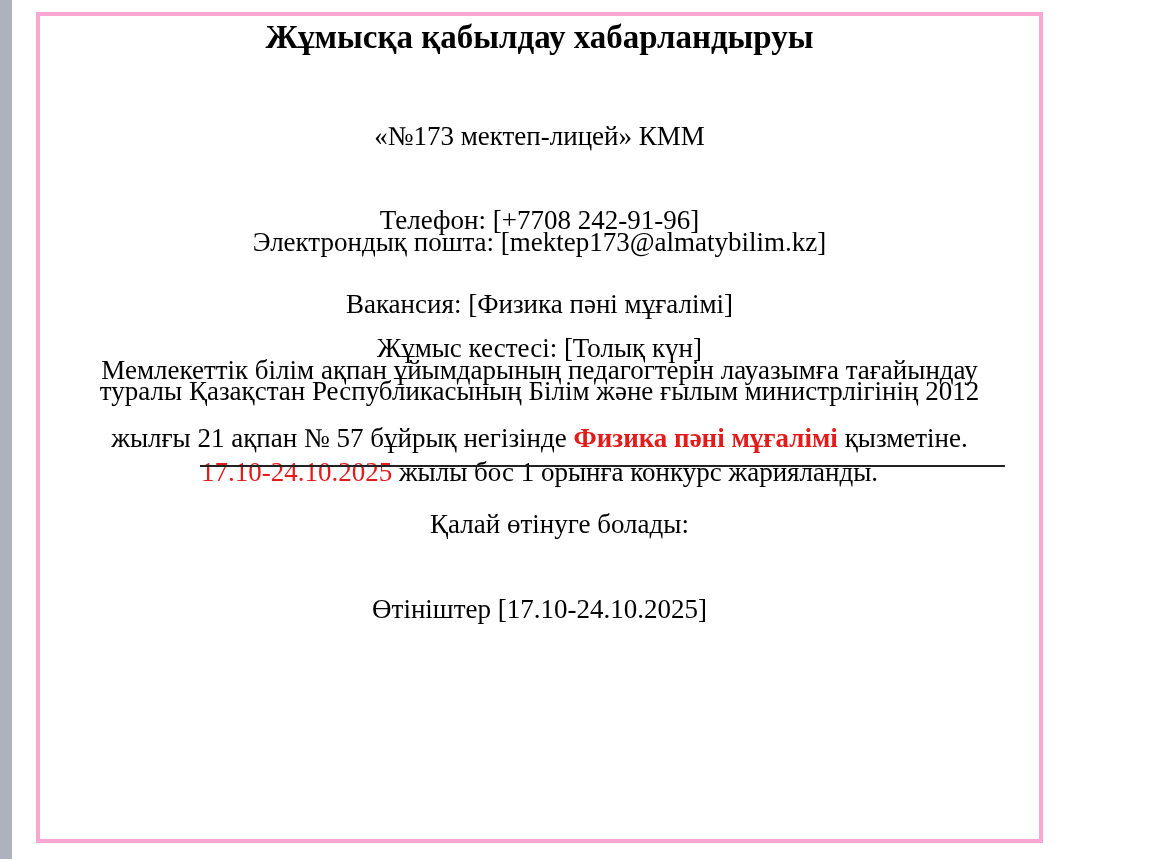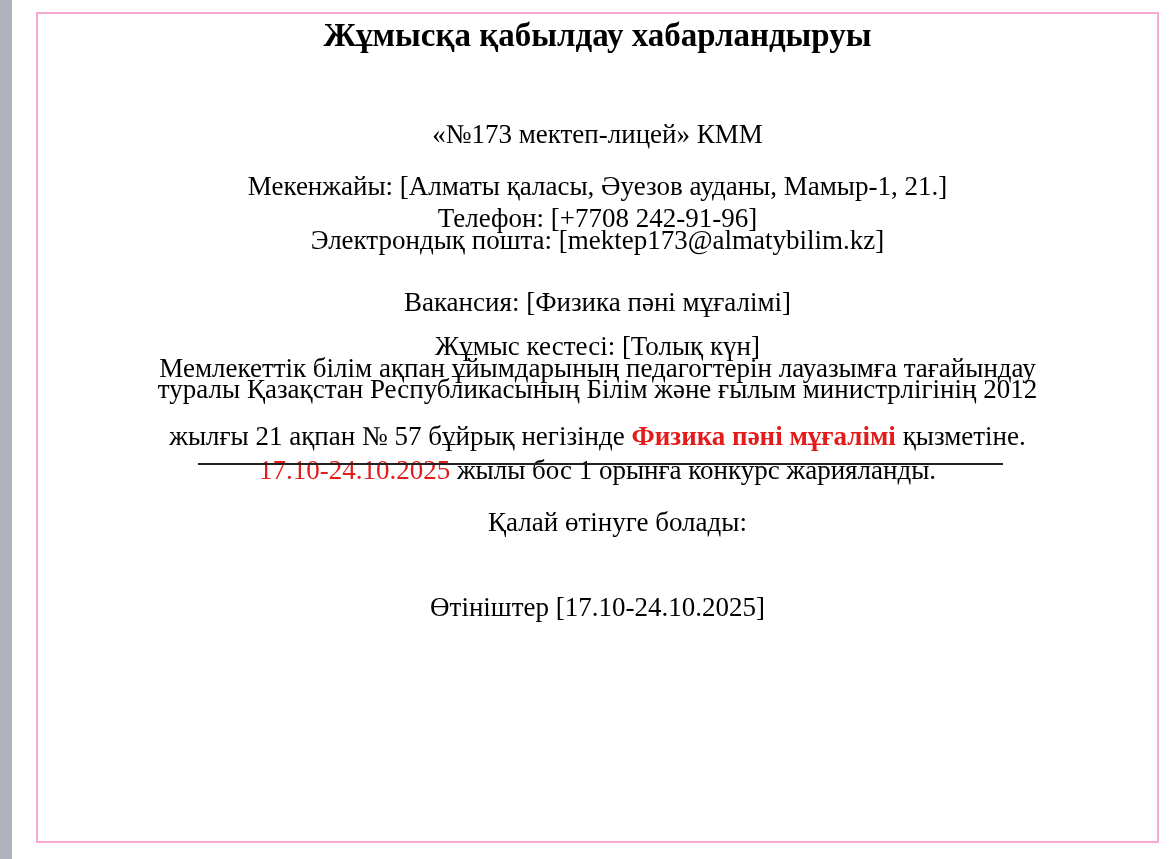--- a/index.html
+++ b/index.html
@@ -2,40 +2,39 @@
 <html><head>
   <meta charset="utf-8">
   <style>
     html, body { margin: 0; padding: 0; }
     body {
       width: 1170px; height: 859px; background: #ffffff; position: relative; overflow: hidden;
       font-family: "Liberation Serif", "DejaVu Serif", serif; color: #000;
     }
     .left-strip { position: absolute; left: 0; top: 0; width: 12px; height: 859px; background: #aeb2bc; }
     .doc-frame {
-      position: absolute; left: 36px; top: 12px; width: 1123px; height: 831px;
-      border: 2px solid #f9a8d4; box-sizing: border-box; background: #fff;
+      position: absolute; left: 36px; top: 12px; width: 1007px; height: 831px;
+      border: 4px solid #f9a8d4; box-sizing: border-box; background: #fff;
     }
     .line { position: absolute; left: 0; right: 0; text-align: center; white-space: nowrap; font-size: 27px; line-height: 31px; }
     .title { font-weight: bold; font-size: 33px; top: 6px; }
     .red { color: #e31b1b; }
     .bold { font-weight: bold; }
     .strike-line { position: absolute; left: 160px; width: 805px; top: 449px; height: 2px; background: #222; }
   </style>
 </head>
 <body>
 
 <div class="left-strip"></div>
 
 <div class="doc-frame">
   <div class="line title">Жұмысқа қабылдау хабарландыруы</div>
 
   <div class="line" style="top:105px;">«№173 мектеп-лицей» КММ</div>
 
-  <div class="line" style="top:157px;">Мекенжайы: [Алматы қаласы, Әуезов ауданы, Мамыр-1, 21.]</div>
   <div class="line" style="top:189px;">Телефон: [+7708 242-91-96]</div>
   <div class="line" style="top:211px;">Электрондық пошта: [mektep173@almatybilim.kz]</div>
   <div class="line" style="top:255px;margin-top:18px;">Вакансия: [Физика пәні мұғалімі]</div>
 
   <div class="line" style="top:305px;margin-top:12px;">Жұмыс кестесі: [Толық күн]</div>
   <div class="line" style="top:339px;">Мемлекеттік білім ақпан ұйымдарының педагогтерін лауазымға тағайындау</div>
   <div class="line" style="top:360px;">туралы Қазақстан Республикасының  Білім және ғылым министрлігінің 2012</div>
   <div class="line" style="top:407px;">
     <span>жылғы 21 ақпан № 57 бұйрық негізінде </span><span class="red bold">Физика пәні мұғалімі</span><span> қызметіне.</span>
   </div>

